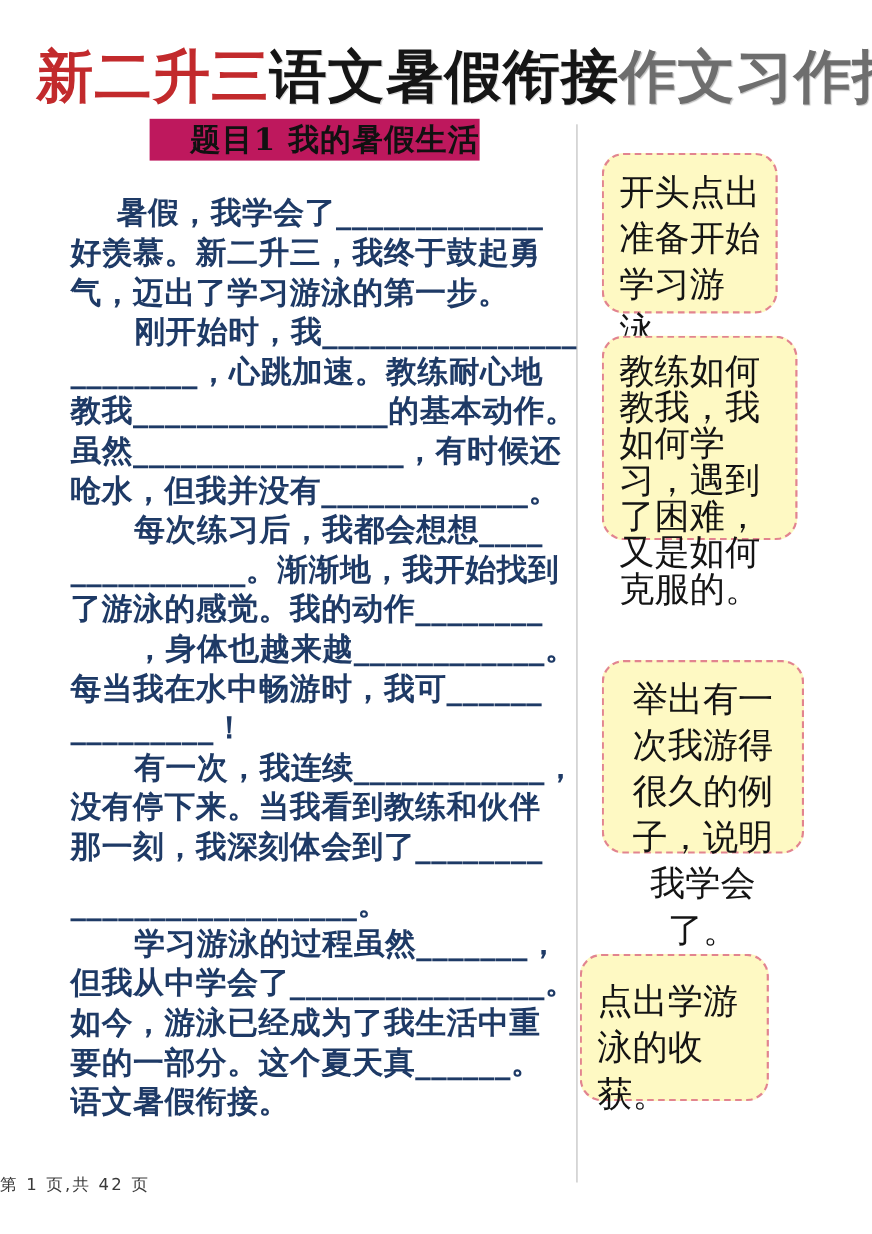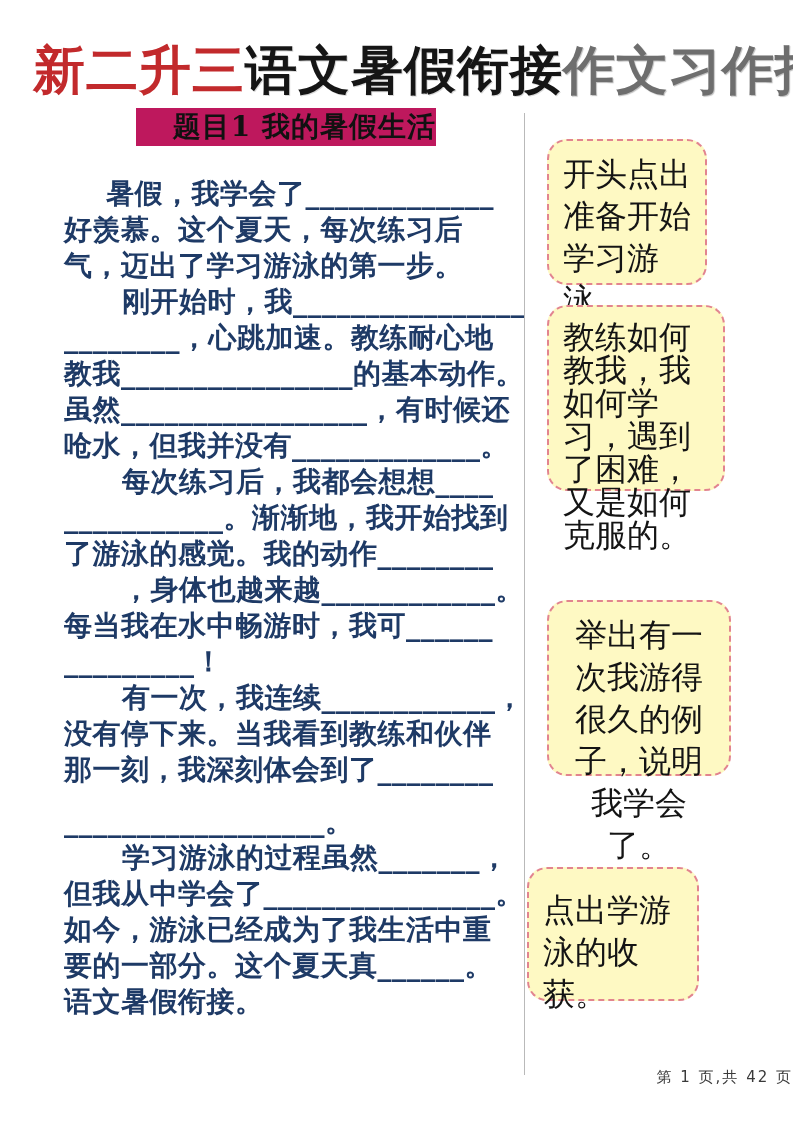--- a/index.html
+++ b/index.html
@@ -51,39 +51,39 @@
     background: #fef9c3;
   }
   .note-1 { left: 547px; top: 139px;  width: 160px; height: 146px; line-height: 42px; }
   .note-2 { left: 547px; top: 305px;  width: 178px; height: 186px; line-height: 33px; padding-top: 14px; }
   .note-3 { left: 547px; top: 600px;  width: 184px; height: 176px; line-height: 42px; text-align: center; }
   .note-4 { left: 527px; top: 867px;  width: 172px; height: 134px; line-height: 42px; padding-top: 20px; }
 
   
   .footer {
     position: absolute; left: 0; top: 1068px; width: 793px;
-    text-align: right; color: #3a3a3a; font-size: 15px;
+    text-align: left; color: #3a3a3a; font-size: 15px;
     font-family: "DejaVu Sans", sans-serif; letter-spacing: 2px;
   }
 </style>
 </head>
 <body>
 
 <div class="page">
 
   <div class="header">
     <span class="title-red">新二升三</span><span class="title-black">语文暑假衔接</span><span class="title-gray">作文习作指导</span>
   </div>
 
   <div class="topic">题目1  我的暑假生活</div>
 
   <div class="essay">
 
   <div class="line ind1">暑假，我学会了_____________</div>
-      <div class="line">好羡慕。这个夏天，每次练习后</div>
+      <div class="line">好羡慕。新二升三，我终于鼓起勇</div>
       <div class="line">气，迈出了学习游泳的第一步。</div>
       <div class="line ind2">刚开始时，我________________</div>
       <div class="line">________，心跳加速。教练耐心地</div>
       <div class="line">教我________________的基本动作。</div>
       <div class="line">虽然_________________，有时候还</div>
       <div class="line">呛水，但我并没有_____________。</div>
       <div class="line ind2">每次练习后，我都会想想____</div>
       <div class="line">___________。渐渐地，我开始找到</div>
       <div class="line">了游泳的感觉。我的动作________</div>
       <div class="line ind2">，身体也越来越____________。</div>

